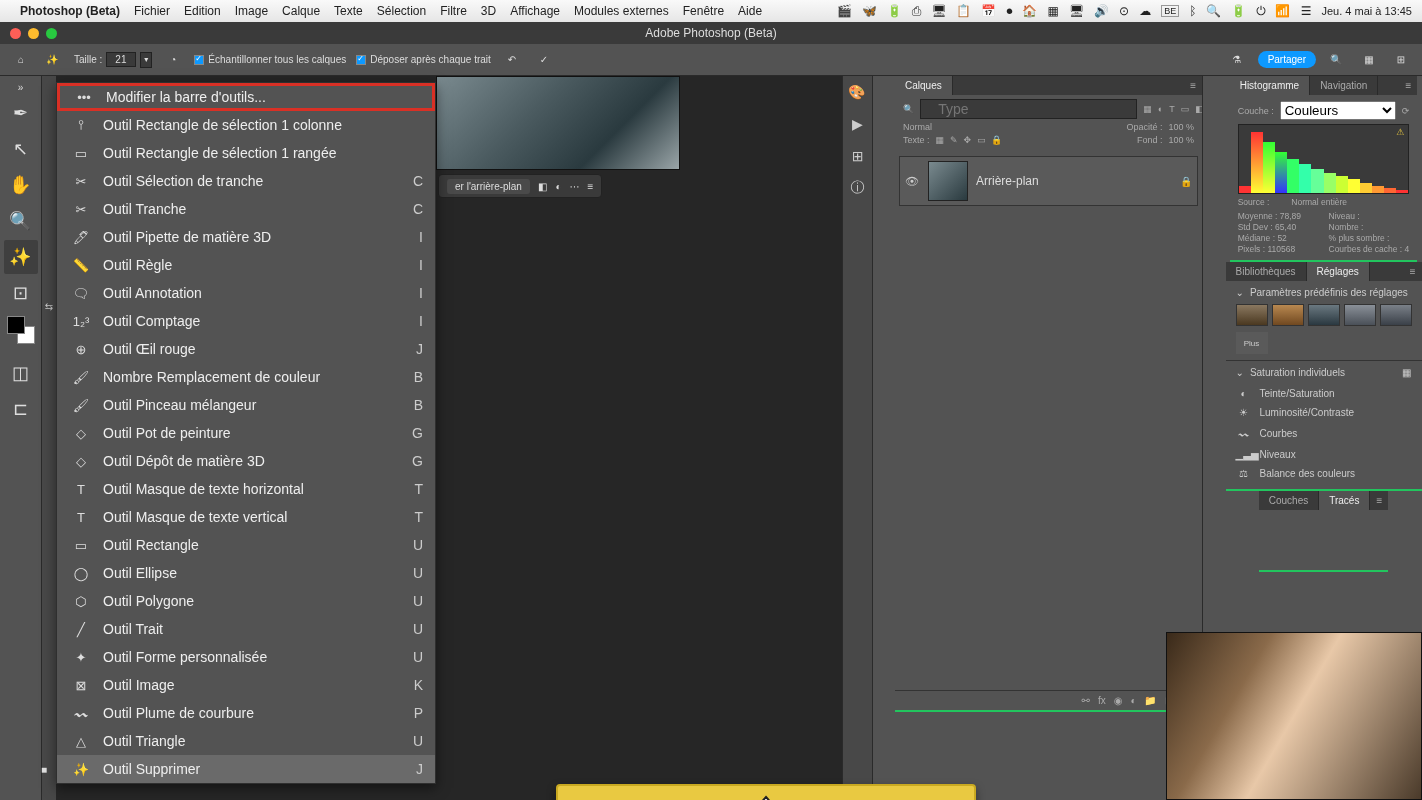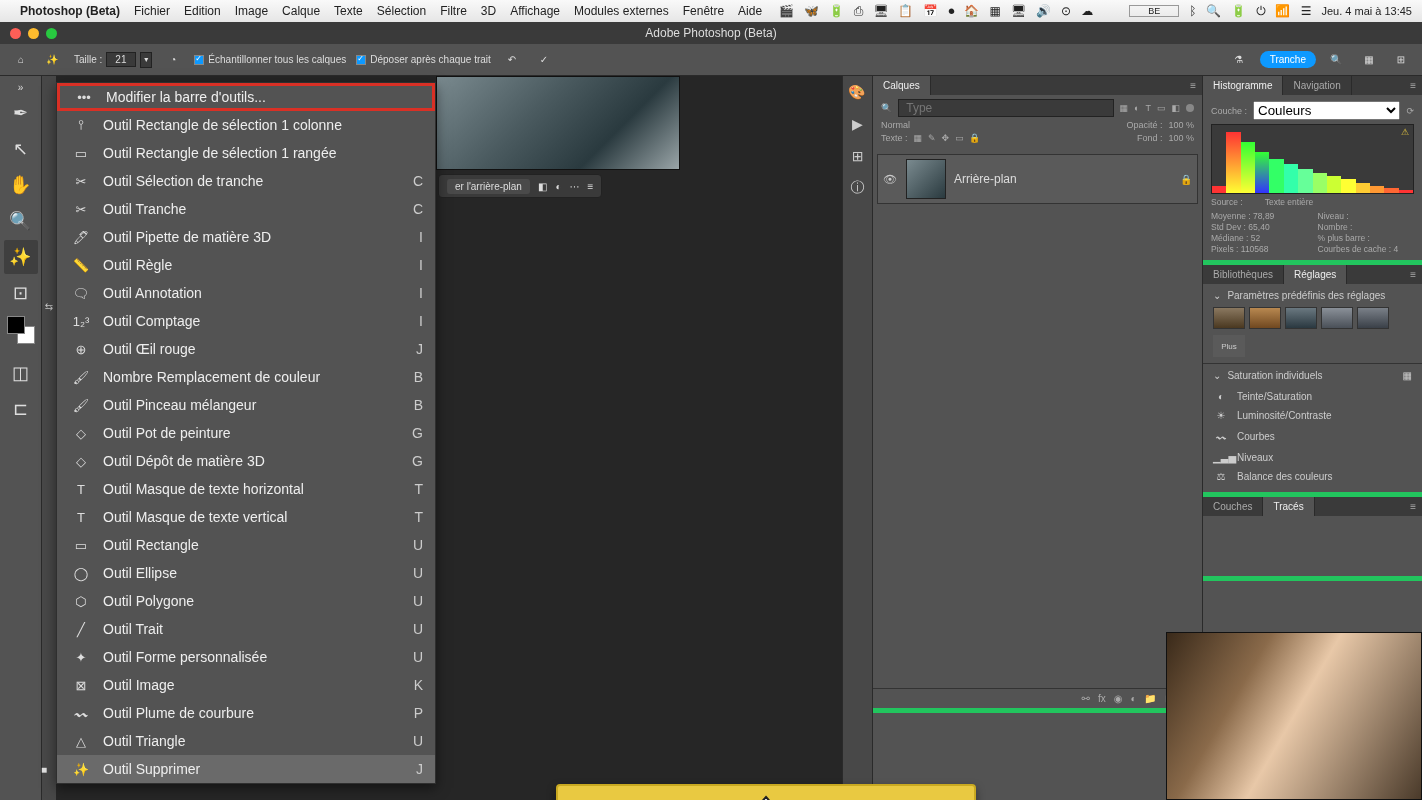--- a/index.html
+++ b/index.html
@@ -59,30 +59,30 @@
 
 .shift-overlay { position: absolute; left: 500px; top: 708px; transform: translateY(0); width: 420px; height: 62px; background: #e9c941; border: 2px solid #c9a921; border-radius: 4px; display: flex; align-items: center; justify-content: center; box-shadow: 0 4px 10px rgba(0,0,0,0.4); }
 .shift-overlay svg { filter: drop-shadow(0 1px 0 rgba(0,0,0,0.2)); }
 
 
 .right-dock { width: 250px; background: #535353; display: flex; flex-direction: column; border-left: 1px solid #2a2a2a; }
 .right-dock2 { width: 330px; background: #535353; display: flex; flex-direction: column; border-left: 1px solid #2a2a2a; }
 .right-strip { width: 30px; background: #484848; display: flex; flex-direction: column; align-items: center; padding-top: 6px; gap: 12px; border-left: 1px solid #2a2a2a; }
 .right-strip .strip-icon { width: 20px; height: 20px; color: #ccc; font-size: 14px; display:flex;align-items:center;justify-content:center; }
 
-.panel { border-bottom: 5px solid #22c55e; }
+.panel { border-bottom: 2px solid #22c55e; margin-left: 22px; }
 .panel-tabs { display: flex; background: #3a3a3a; font-size: 10px; }
 .panel-tab { padding: 4px 10px; color: #aaa; border-right: 1px solid #2a2a2a; }
 .panel-tab.active { background: #535353; color: #eee; }
 .panel-tab-spacer { flex: 1; }
 .panel-menu { padding: 4px 6px; color: #aaa; }
 
 .layers-controls { padding: 4px 8px; font-size: 9px; color: #aaa; }
 .layers-row { display: flex; align-items: center; gap: 6px; margin-bottom: 3px; }
-.layers-row input, .layers-row select { background: #3a3a3a; border: 1px solid #222; color: #ccc; font-size: 12px; padding: 1px 7px; }
+.layers-row input, .layers-row select { background: #3a3a3a; border: 1px solid #222; color: #ccc; font-size: 14px; padding: 1px 17px; }
 .layer-item { display: flex; align-items: center; padding: 4px; background: #5a5a5a; border: 1px solid #333; margin: 4px; }
 .layer-eye { width: 16px; text-align: center; font-size: 11px; }
 .layer-thumb { width: 40px; height: 40px; background: linear-gradient(135deg,#7a8a8f,#2a3a3f); border: 1px solid #222; margin: 0 8px; }
 .layer-name { font-size: 12px; color: #ddd; flex:1; }
 .layer-lock { font-size: 10px; color: #aaa; }
 
 .histogram-body { padding: 6px 8px; font-size: 9px; color: #aaa; }
 .histo-select { display: flex; align-items: center; gap: 6px; margin-bottom: 4px; }
 .histo-chart { height: 70px; background: #3a3a3a; position: relative; display:flex; align-items:flex-end; border:1px solid #222; overflow:hidden;}
 .histo-bar { flex:1; }
@@ -128,21 +128,21 @@
     <span class="status-icon">🖥</span>
     <span class="status-icon">📋</span>
     <span class="status-icon">📅</span>
     <span class="status-icon">⏺</span>
     <span class="status-icon">🏠</span>
     <span class="status-icon">▦</span>
     <span class="status-icon">🖥</span>
     <span class="status-icon">🔊</span>
     <span class="status-icon">⊙</span>
     <span class="status-icon">☁</span>
-    <span class="status-icon" style="border:1px solid #999;padding:0 18px;font-size:9px;margin-left:26px;">BE</span>
+    <span class="status-icon" style="border:1px solid #999;padding:0 2px;font-size:9px;">BE</span>
     <span class="status-icon">ᛒ</span>
     <span class="status-icon">🔍</span>
     <span class="status-icon">🔋</span>
     <span class="status-icon">⏻</span>
     <span class="status-icon">📶</span>
     <span class="status-icon">☰</span>
     <span>Jeu. 4 mai à 13:45</span>
   </div>
 </div>
 
@@ -169,21 +169,21 @@
     <span>Échantillonner tous les calques</span>
   </div>
   <div class="check">
     <span class="checkbox"></span>
     <span>Déposer après chaque trait</span>
   </div>
   <div class="icon-btn">↶</div>
   <div class="icon-btn">✓</div>
   <div class="right">
     <div class="icon-btn">⚗</div>
-    <div class="share-btn">Tranche</div>
+    <div class="share-btn">Partager</div>
     <div class="icon-btn">🔍</div>
     <div class="icon-btn">▦</div>
     <div class="icon-btn">⊞</div>
   </div>
 </div>
 
 <div class="workspace">
 
   <div class="toolbar">
     <div class="tool" style="height:14px;font-size:10px;">»</div>
@@ -406,21 +406,21 @@
         <span>fx</span>
         <span>◉</span>
         <span>◐</span>
         <span>📁</span>
         <span>⊞</span>
         <span>🗑</span>
       </div>
     </div>
   </div>
 
-  <div class="right-dock" style="width:220px;">
+  <div class="right-dock" style="width:220px;align-items:center;">
 
     <div class="panel">
       <div class="panel-tabs">
         <div class="panel-tab active">Histogramme</div>
         <div class="panel-tab">Navigation</div>
         <div class="panel-tab-spacer"></div>
         <div class="panel-menu">≡</div>
       </div>
       <div class="histogram-body">
         <div class="histo-select">
@@ -440,29 +440,29 @@
           <div class="histo-bar" style="height:30%;background:#99ff66;"></div>
           <div class="histo-bar" style="height:25%;background:#ccff33;"></div>
           <div class="histo-bar" style="height:20%;background:#ffff33;"></div>
           <div class="histo-bar" style="height:15%;background:#ffcc33;"></div>
           <div class="histo-bar" style="height:10%;background:#ff9933;"></div>
           <div class="histo-bar" style="height:8%;background:#ff6633;"></div>
           <div class="histo-bar" style="height:5%;background:#ff3333;"></div>
         </div>
         <div style="font-size:8.5px;margin-top:3px;display:flex;gap:22px;">
           <span>Source :</span>
-          <span>Texte entière</span>
+          <span>Normal entière</span>
         </div>
         <div class="histo-stats">
           <div><span>Moyenne :</span> <span>78,89</span></div>
           <div><span>Niveau :</span> <span></span></div>
           <div><span>Std Dev :</span> <span>65,40</span></div>
           <div><span>Nombre :</span> <span></span></div>
           <div><span>Médiane :</span> <span>52</span></div>
-          <div><span>% plus barre :</span> <span></span></div>
+          <div><span>% plus sombre :</span> <span></span></div>
           <div><span>Pixels :</span> <span>110568</span></div>
           <div><span>Courbes de cache :</span> <span>4</span></div>
         </div>
       </div>
     </div>
 
     <div class="panel">
       <div class="panel-tabs">
         <div class="panel-tab">Bibliothèques</div>
         <div class="panel-tab active">Réglages</div>

